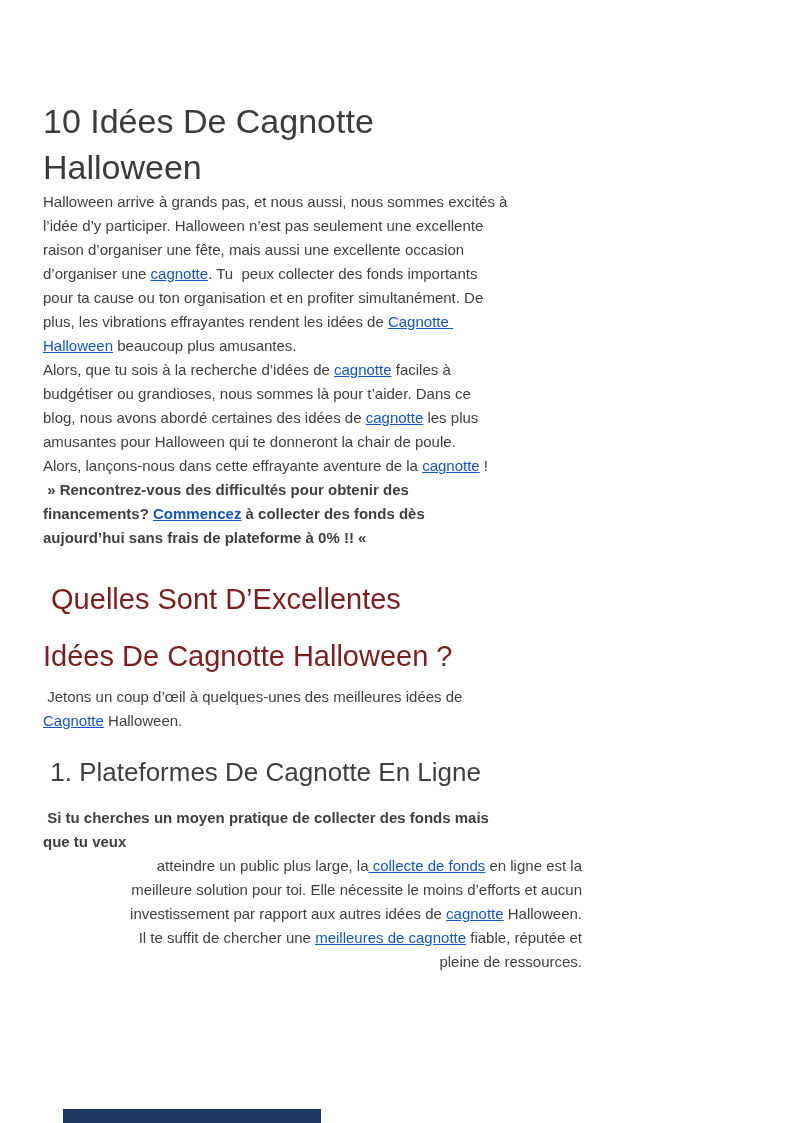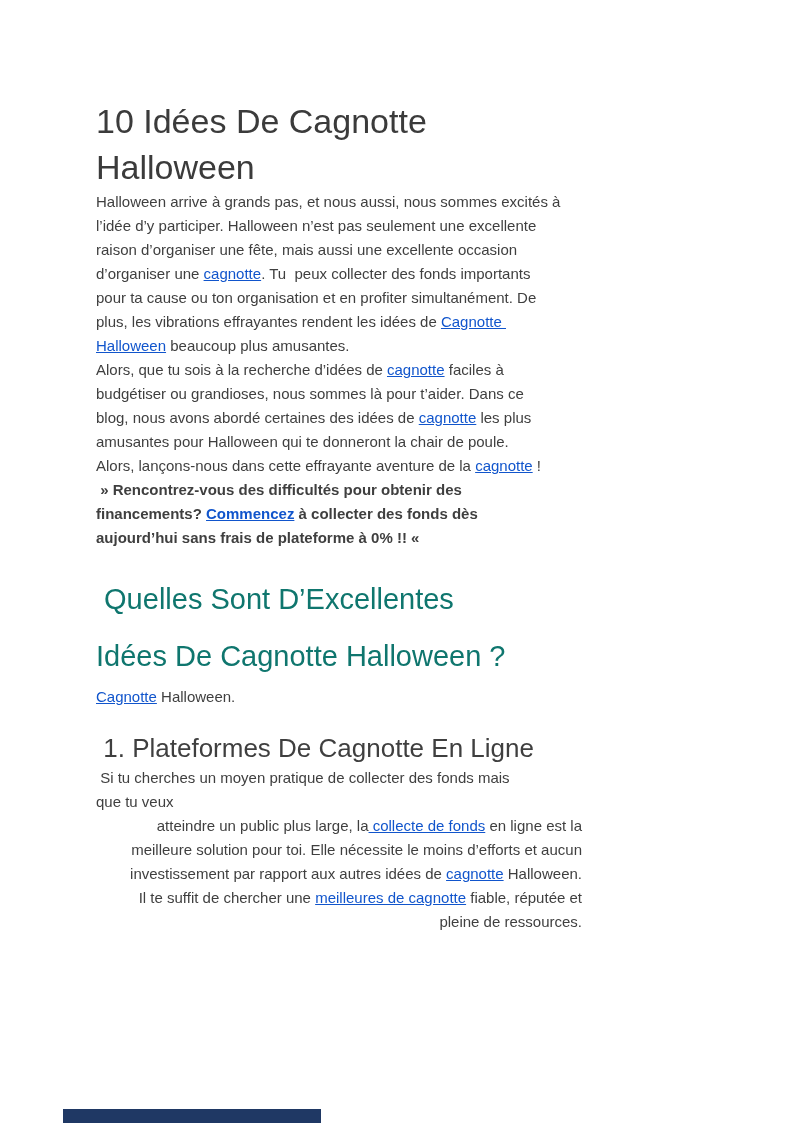--- a/index.html
+++ b/index.html
@@ -2,60 +2,60 @@
 <html lang="fr"><head>
 <meta charset="utf-8">
 <style>
   html, body { margin: 0; padding: 0; background: #ffffff; }
   .page {
     position: relative;
     width: 677px;
     height: 1123px;
     background: #ffffff;
     box-sizing: border-box;
-    padding: 98px 95px 0 96px;
+    padding: 98px 95px 0 43px;
     overflow: hidden;
     font-family: "Liberation Sans", sans-serif;
     color: #3f3f3f;
   }
   .h1 {
     font-size: 34px;
     line-height: 46px;
     font-weight: 400;
     margin: 0;
     white-space: pre-wrap;
     color: #3b3b3b;
   }
   .h2 {
     font-size: 29px;
     line-height: 57px;
     font-weight: 400;
     margin: 21px 0 0 0;
     white-space: pre-wrap;
-    color: #0f766e;
+    color: #7f1d1d;
   }
   .h3 {
     font-size: 26px;
     line-height: 36px;
     font-weight: 400;
-    margin: 21px 0 0 0;
+    margin: 21px 0 16px 0;
     white-space: pre-wrap;
     color: #3f3f3f;
   }
   p.body {
     font-size: 15px;
     line-height: 24px;
     margin: 0;
     white-space: pre-wrap;
   }
   .p-intro     { margin-top: -23px; }
   .p-second    { margin-top: 21px; }
   .p-cta       { margin-top: 21px; font-weight: 700; }
   .p-jetons    { margin-top: 5px; }
-  .p-si        { margin-top: 6px; line-height: 22px; }
+  .p-si        { margin-top: 6px; line-height: 22px; font-weight: bold; }
   .p-atteindre { margin-top: 2px; text-align: right; }
   .p-pour      { margin-top: 14px; }
   a.link {
     color: var(--link-color, #1155cc);
     text-decoration: underline;
     cursor: pointer;
   }
   .bold { font-weight: 700; }
   .footer-banner {
     position: absolute;
@@ -87,21 +87,22 @@
 amusantes pour Halloween qui te donneront la chair de poule.
 Alors, lançons-nous dans cette effrayante aventure de la </span><a class="link">cagnotte</a><span class="plain"> !</span></p>
 
   <p class="body p-cta"><span class="bold"> » Rencontrez-vous des difficultés pour obtenir des
 financements? </span><a class="link bold">Commencez</a><span class="bold"> à collecter des fonds dès
 aujourd’hui sans frais de plateforme à 0% !! «</span></p>
 
   <h2 class="h2"> Quelles Sont D’Excellentes
 Idées De Cagnotte Halloween ?</h2>
 
-  <p class="body p-jetons"><a class="link">Cagnotte</a><span class="plain"> Halloween.</span></p>
+  <p class="body p-jetons"><span class="plain"> Jetons un coup d’œil à quelques-unes des meilleures idées de
+</span><a class="link">Cagnotte</a><span class="plain"> Halloween.</span></p>
 
   <h3 class="h3"> 1. Plateformes De Cagnotte En Ligne</h3>
 
   <p class="body p-si"><span class="plain"> Si tu cherches un moyen pratique de collecter des fonds mais
 que tu veux</span></p>
 
   <p class="body p-atteindre"><span class="plain"> atteindre un public plus large, la</span><a class="link"> collecte de fonds</a><span class="plain"> en ligne est la
 meilleure solution pour toi. Elle nécessite le moins d’efforts et aucun
 investissement par rapport aux autres idées de </span><a class="link">cagnotte</a><span class="plain"> Halloween.
 Il te suffit de chercher une </span><a class="link">meilleures de cagnotte</a><span class="plain"> fiable, réputée et

